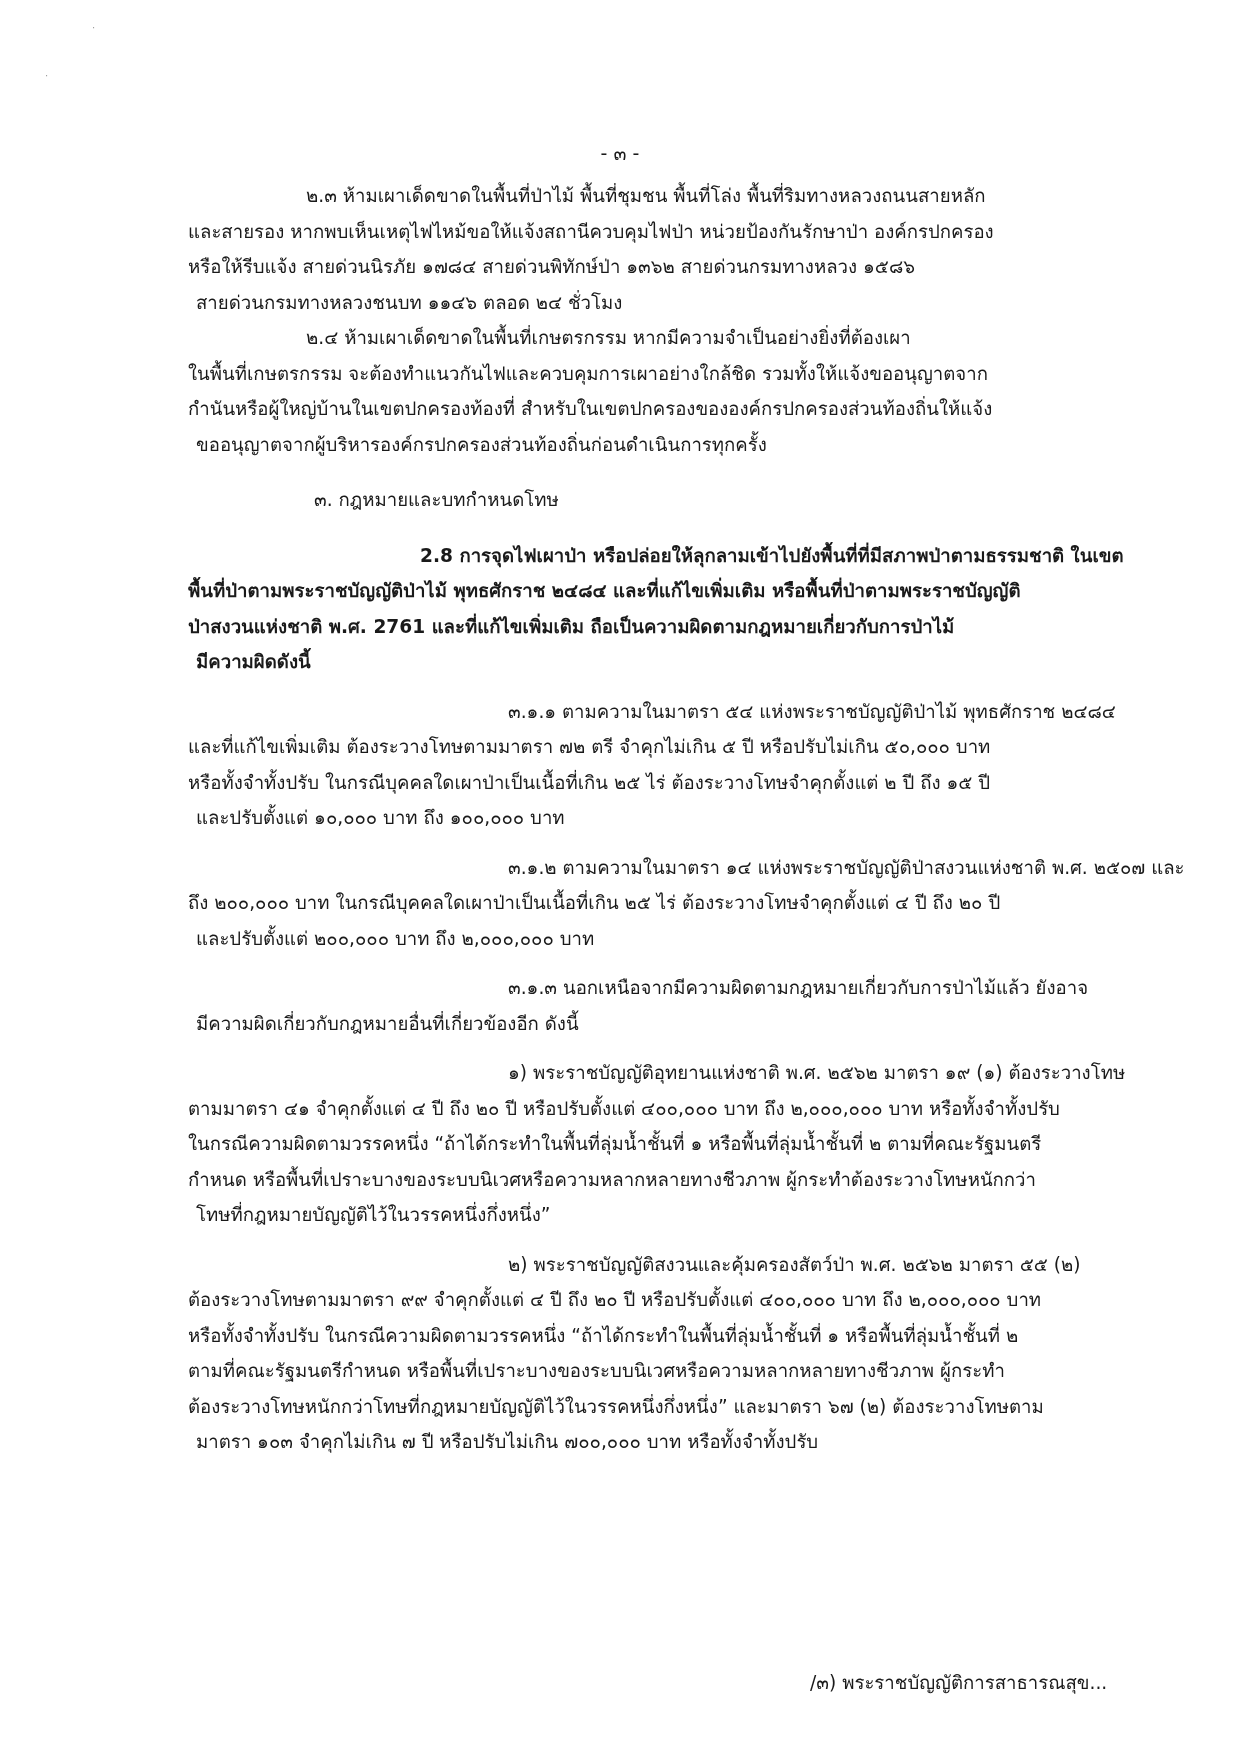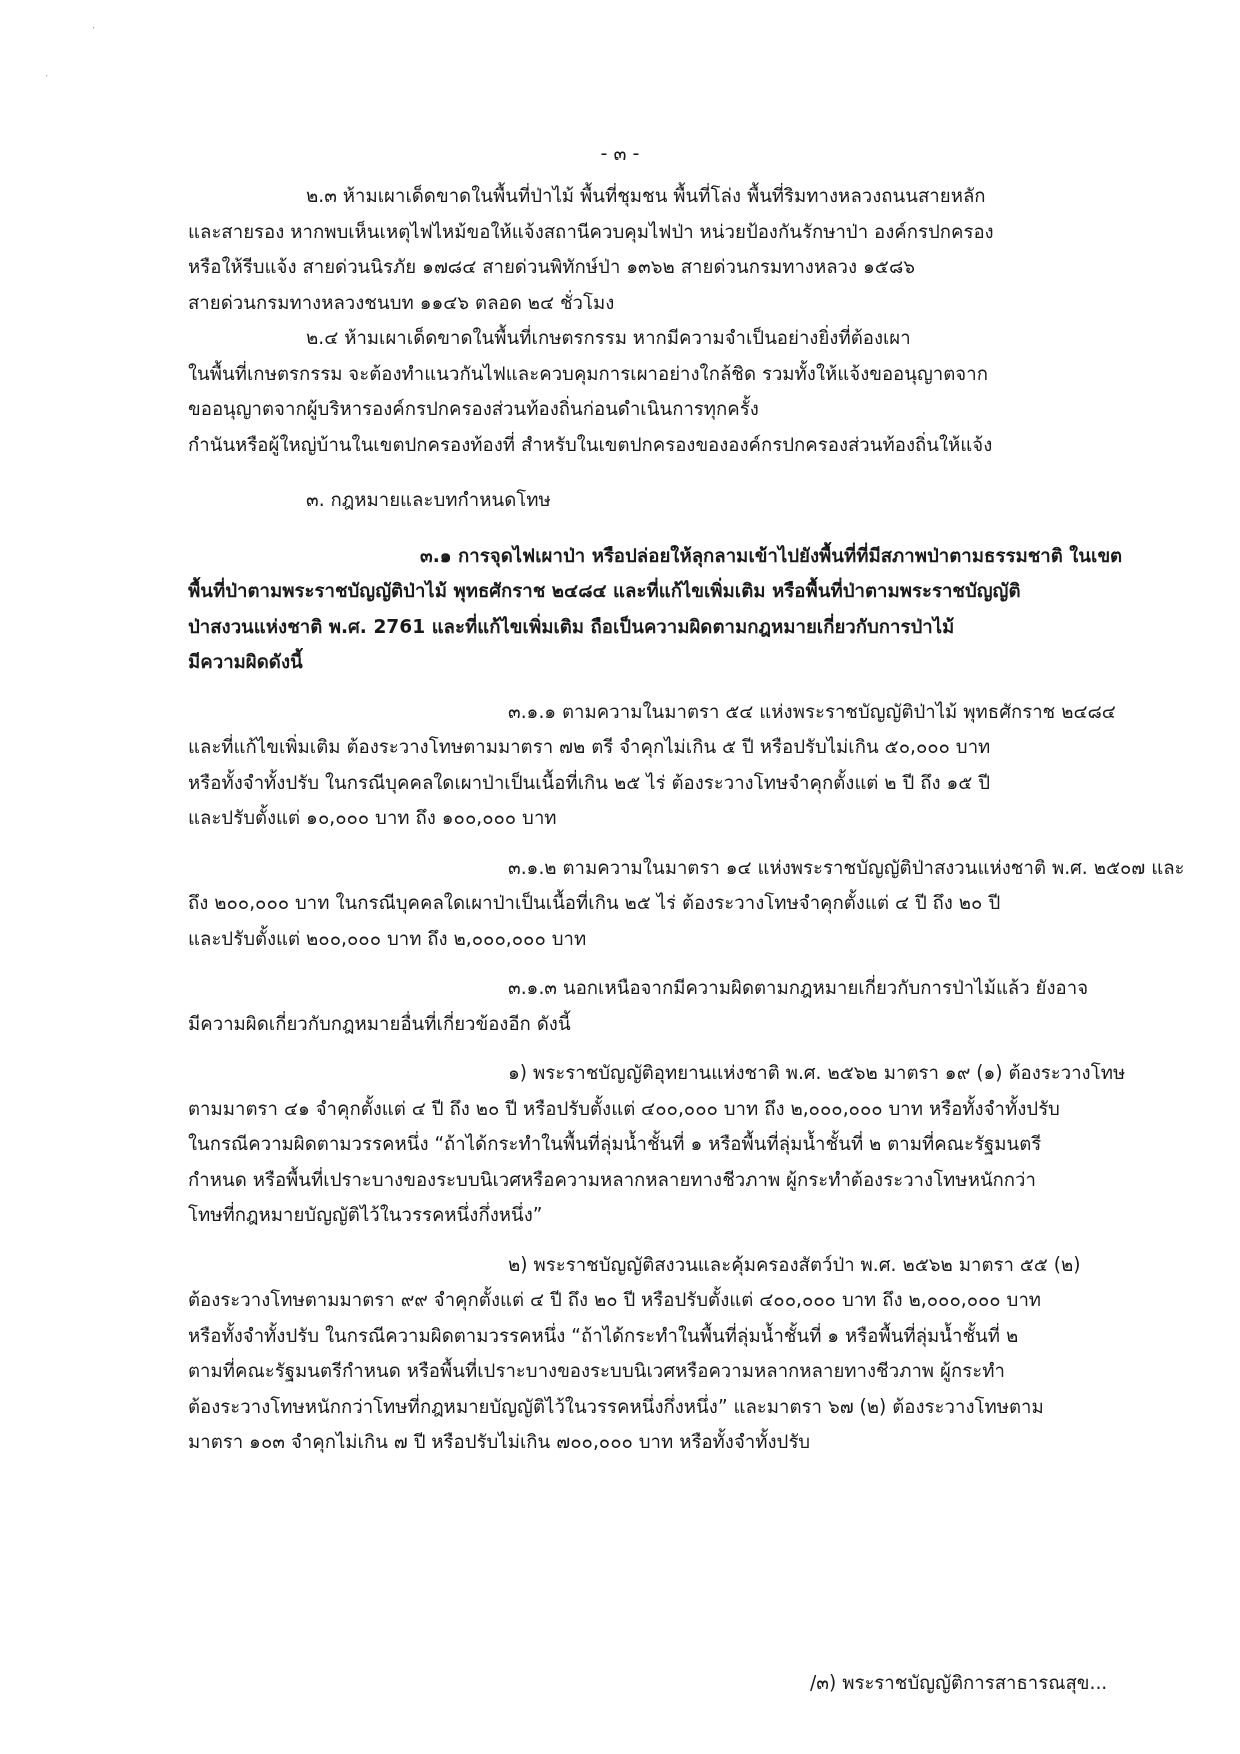--- a/index.html
+++ b/index.html
@@ -3,21 +3,21 @@
 <meta charset="utf-8">
 <style>
   html, body { margin: 0; padding: 0; background: #ffffff; }
   body { width: 1240px; height: 1754px; position: relative; overflow: hidden;
          font-family: "DejaVu Sans", "Liberation Sans", sans-serif; color: #1a1a1a; }
   .page { position: absolute; left: 0; top: 0; width: 1240px; height: 1754px; background: #fff; }
   .speck { position: absolute; color: #999; font-size: 10px; }
   .pagenum { position: absolute; top: 138px; left: 0; width: 1240px; text-align: center; font-size: 19px; }
   .body { position: absolute; left: 188px; top: 178px; width: 928px; font-size: 18.6px; line-height: 35.5px; }
   .line { white-space: nowrap; display: flex; justify-content: space-between; height: 35.5px; }
-  .line.left { justify-content: flex-start; }
+  .line.left { justify-content: flex-start; margin-left: 8px; }
   .ind1 { padding-left: 118px; }
   .ind2 { padding-left: 232px; }
   .ind3 { padding-left: 320px; }
   .bold { font-weight: bold; }
   .gap { height: 20px; }
   .gap2 { height: 14px; }
   .footer { position: absolute; top: 1668px; left: 810px; font-size: 18.6px; white-space: nowrap; }
 </style>
 </head>
 <body>
@@ -33,30 +33,30 @@
     <div>
       <div class="line ind1">๒.๓ ห้ามเผาเด็ดขาดในพื้นที่ป่าไม้ พื้นที่ชุมชน พื้นที่โล่ง พื้นที่ริมทางหลวงถนนสายหลัก</div>
       <div class="line">และสายรอง หากพบเห็นเหตุไฟไหม้ขอให้แจ้งสถานีควบคุมไฟป่า หน่วยป้องกันรักษาป่า องค์กรปกครอง</div>
       <div class="line">หรือให้รีบแจ้ง สายด่วนนิรภัย ๑๗๘๔ สายด่วนพิทักษ์ป่า ๑๓๖๒ สายด่วนกรมทางหลวง ๑๕๘๖</div>
       <div class="line left">สายด่วนกรมทางหลวงชนบท ๑๑๔๖ ตลอด ๒๔ ชั่วโมง</div>
     </div>
 
     <div>
       <div class="line ind1">๒.๔ ห้ามเผาเด็ดขาดในพื้นที่เกษตรกรรม หากมีความจำเป็นอย่างยิ่งที่ต้องเผา</div>
       <div class="line">ในพื้นที่เกษตรกรรม จะต้องทำแนวกันไฟและควบคุมการเผาอย่างใกล้ชิด รวมทั้งให้แจ้งขออนุญาตจาก</div>
+      <div class="line">กำนันหรือผู้ใหญ่บ้านในเขตปกครองท้องที่ สำหรับในเขตปกครองขององค์กรปกครองส่วนท้องถิ่นให้แจ้ง</div>
       <div class="line left">ขออนุญาตจากผู้บริหารองค์กรปกครองส่วนท้องถิ่นก่อนดำเนินการทุกครั้ง</div>
-      <div class="line">กำนันหรือผู้ใหญ่บ้านในเขตปกครองท้องที่ สำหรับในเขตปกครองขององค์กรปกครองส่วนท้องถิ่นให้แจ้ง</div>
     </div>
 
     <div class="gap"></div>
     <div class="line left ind1">๓. กฎหมายและบทกำหนดโทษ</div>
     <div class="gap"></div>
 
     <div class="bold">
-      <div class="line ind2">๓.๑ การจุดไฟเผาป่า หรือปล่อยให้ลุกลามเข้าไปยังพื้นที่ที่มีสภาพป่าตามธรรมชาติ ในเขต</div>
+      <div class="line ind2">2.8 การจุดไฟเผาป่า หรือปล่อยให้ลุกลามเข้าไปยังพื้นที่ที่มีสภาพป่าตามธรรมชาติ ในเขต</div>
       <div class="line">พื้นที่ป่าตามพระราชบัญญัติป่าไม้ พุทธศักราช ๒๔๘๔ และที่แก้ไขเพิ่มเติม หรือพื้นที่ป่าตามพระราชบัญญัติ</div>
       <div class="line">ป่าสงวนแห่งชาติ พ.ศ. 2761 และที่แก้ไขเพิ่มเติม ถือเป็นความผิดตามกฎหมายเกี่ยวกับการป่าไม้</div>
       <div class="line left" style="font-weight:bold">มีความผิดดังนี้</div>
     </div>
 
     <div class="gap2"></div>
 
     <div>
       <div class="line ind3">๓.๑.๑ ตามความในมาตรา ๕๔ แห่งพระราชบัญญัติป่าไม้ พุทธศักราช ๒๔๘๔</div>
       <div class="line">และที่แก้ไขเพิ่มเติม ต้องระวางโทษตามมาตรา ๗๒ ตรี จำคุกไม่เกิน ๕ ปี หรือปรับไม่เกิน ๕๐,๐๐๐ บาท</div>

